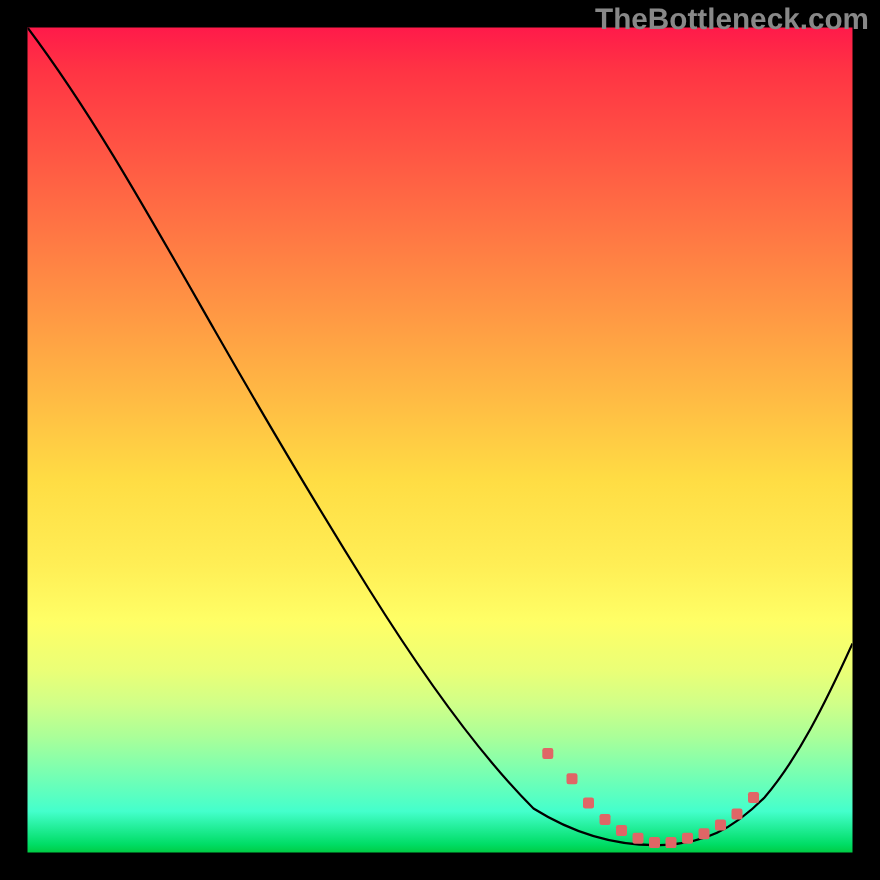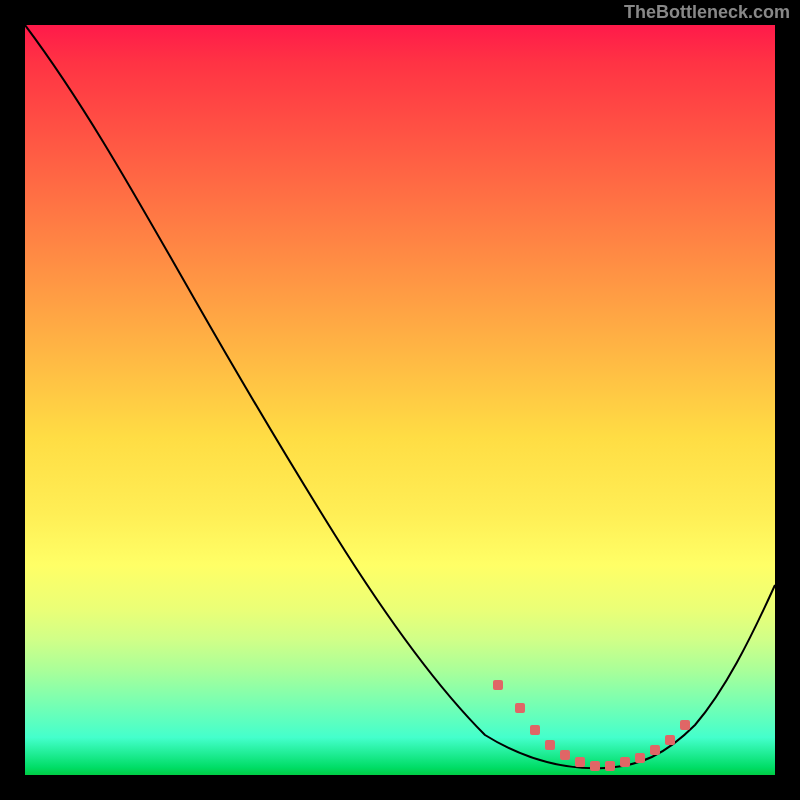--- a/index.html
+++ b/index.html
@@ -12,21 +12,21 @@
       height: 800px;
       background: #000;
       position: relative;
       font-family: Arial, sans-serif;
     }
     .watermark {
       position: absolute;
       top: 2px;
       right: 10px;
       color: #888;
-      font-size: 18px;
+      font-size: 27px;
       font-weight: bold;
       z-index: 10;
     }
     .chart-container {
       position: absolute;
       top: 25px;
       left: 25px;
       width: 750px;
       height: 750px;
       background: linear-gradient(to bottom,

